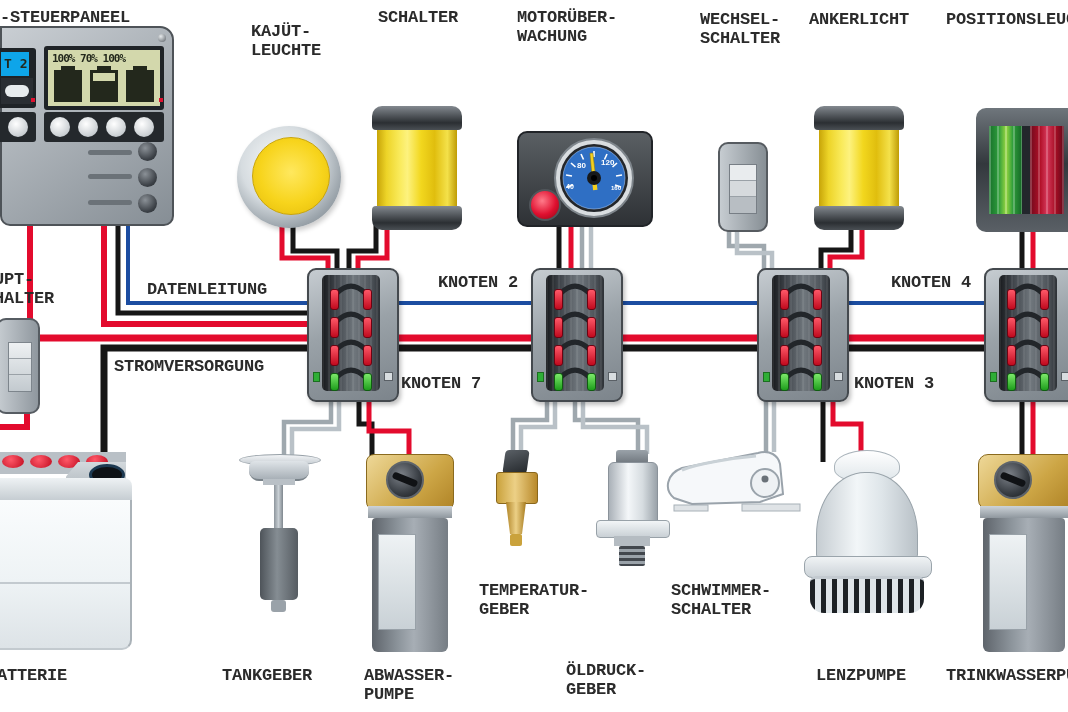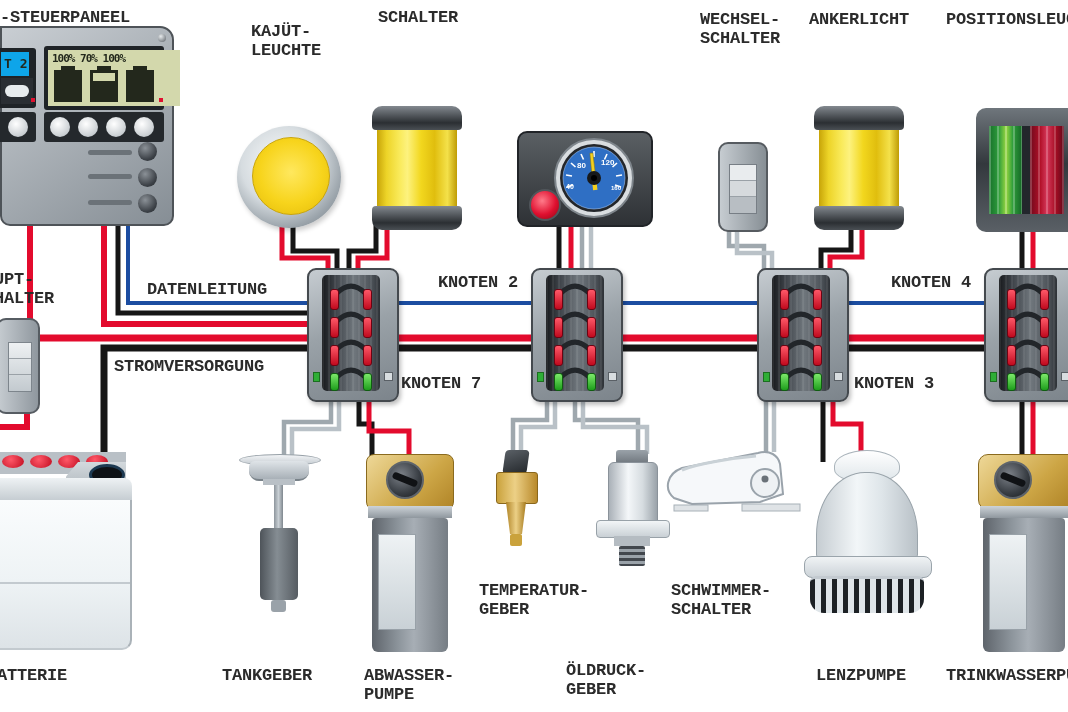--- a/index.html
+++ b/index.html
@@ -96,20 +96,24 @@
   <div class="lbl" style="left:0;top:8px">
       <span>-STEUERPANEEL</span>
     </div>
   <div class="lbl" style="left:251px;top:22px">
     <span>KAJÜT-</span>
       <span>LEUCHTE</span>
     </div>
   <div class="lbl" style="left:378px;top:8px">
       <span>SCHALTER</span>
     </div>
+  <div class="lbl" style="left:517px;top:8px">
+    <span>MOTORÜBER-</span>
+      <span>WACHUNG</span>
+    </div>
   <div class="lbl" style="left:700px;top:10px">
     <span>WECHSEL-</span>
       <span>SCHALTER</span>
     </div>
   <div class="lbl" style="left:809px;top:10px">
       <span>ANKERLICHT</span>
     </div>
   <div class="lbl" style="left:946px;top:10px">
       <span>POSITIONSLEUCHTEN</span>
     </div>
@@ -173,21 +177,21 @@
       <div style="position:absolute;left:3px;top:4px;width:28px;height:24px;background:#0ea5e9;">
         <span class="lcdtxt" style="left:3px;top:4px;font-size:13px;">T 2</span>
       </div>
       <div style="position:absolute;left:3px;top:30px;width:32px;height:26px;background:#2a2e33;">
         <div style="position:absolute;left:4px;top:7px;width:24px;height:12px;background:#e8ecee;border-radius:6px;"></div>
       </div>
       <div style="position:absolute;right:1px;top:50px;width:4px;height:4px;background:#e01030;"></div>
     </div>
 
     <div style="position:absolute;left:42px;top:18px;width:120px;height:64px;background:#1f2327;border-radius:3px;">
-      <div style="position:absolute;left:4px;top:4px;width:112px;height:56px;background:#d3d8ac;padding-left:20px;">
+      <div style="position:absolute;left:4px;top:4px;width:112px;height:56px;background:#d3d8ac;">
         <span class="lcdtxt" style="left:4px;top:2px;font-size:11px;letter-spacing:-1px;">100% 70% 100%</span>
         <div style="position:absolute;left:6px;top:20px;width:28px;height:32px;background:#23281c;">
           <div style="position:absolute;left:7px;top:-4px;width:14px;height:4px;background:#23281c;"></div>
           </div>
         <div style="position:absolute;left:42px;top:20px;width:22px;height:26px;border:3px solid #23281c;
              background:linear-gradient(180deg,#d3d8ac 0 30%,#23281c 30% 100%);">
           <div style="position:absolute;left:4px;top:-7px;width:14px;height:4px;background:#23281c;"></div>
           </div>
         <div style="position:absolute;left:78px;top:20px;width:28px;height:32px;background:#23281c;">
           <div style="position:absolute;left:7px;top:-4px;width:14px;height:4px;background:#23281c;"></div>

